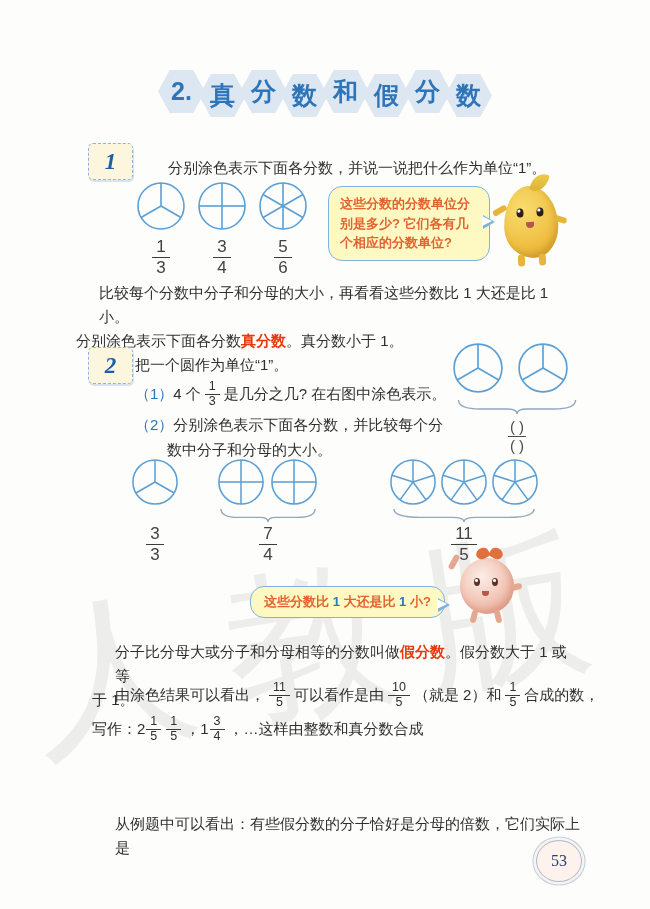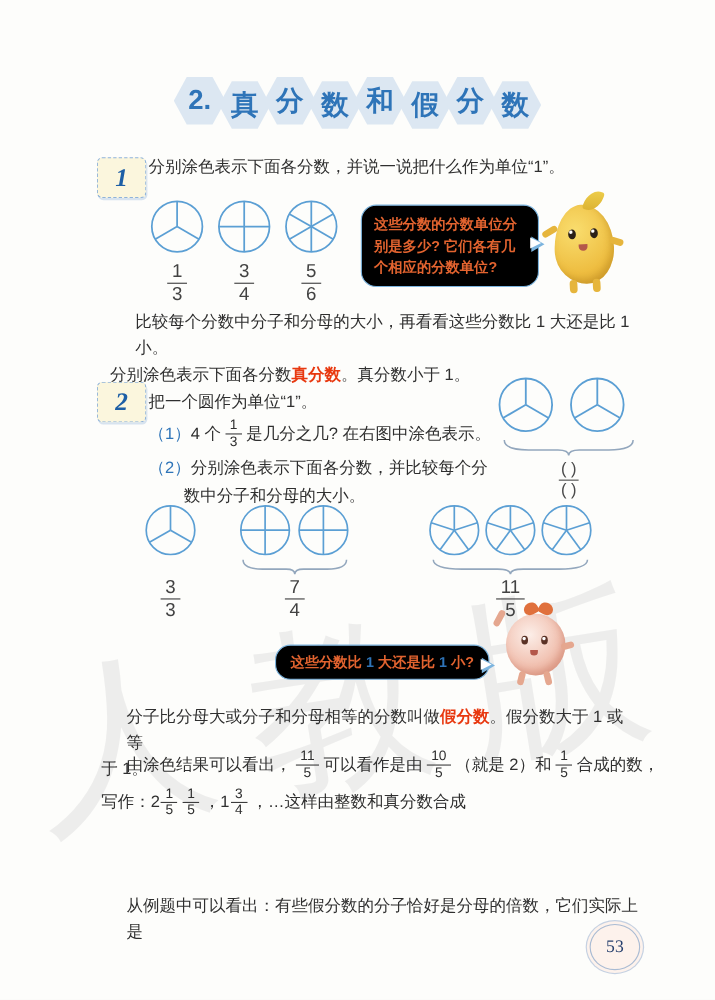--- a/index.html
+++ b/index.html
@@ -55,21 +55,21 @@
   .frac-sm { font-size:12.5px; line-height:1.05; }
   .frac-wrap { position:absolute; display:flex; justify-content:center; }
 
   
   .brace { position:absolute; }
   .brace svg { width:100%; height:100%; display:block; }
   .brace path { stroke:#93a7bd; stroke-width:1.4; fill:none; vector-effect:non-scaling-stroke; }
 
   
   .bubble {
-    position:absolute; background:#000000; border:1.6px solid #7cb4de;
+    position:absolute; background:#fef9c3; border:1.6px solid #7cb4de;
     border-radius:14px; color:#e2632f; font-weight:bold; font-size:13px;
     line-height:1.5; padding:7px 11px; z-index:3;
   }
   .bubble::before { content:''; position:absolute; right:-13px; top:38%;
     border:7px solid transparent; border-left:12px solid #7cb4de; }
   .bubble::after { content:''; position:absolute; right:-8px; top:40%;
     border:5.5px solid transparent; border-left:10px solid #fff; }
   .bubble .n { color:#2e74b8; }
 
   
@@ -129,21 +129,21 @@
     <span class="hex">真</span>
     <span class="hex">分</span>
     <span class="hex">数</span>
     <span class="hex">和</span>
     <span class="hex">假</span>
     <span class="hex">分</span>
     <span class="hex">数</span>
   </div>
 
   <div class="layer badge" style="left:88px;top:143px;">1</div>
-  <div class="layer" style="left:135px;top:142px;">分别涂色表示下面各分数，并说一说把什么作为单位“1”。</div>
+  <div class="layer" style="left:135px;top:159px;padding-left:33px;">分别涂色表示下面各分数，并说一说把什么作为单位“1”。</div>
 
   <div class="circ layer" style="left:136px;top:181px;width:50px;height:50px;">
       <svg viewBox="0 0 100 100">
         <circle cx="50" cy="50" r="46"></circle>
         <line x1="50" y1="50" x2="50.00" y2="4.00"></line>
         <line x1="50" y1="50" x2="10.16" y2="73.00"></line>
         <line x1="50" y1="50" x2="89.84" y2="73.00"></line>
       </svg>
     </div>
   <div class="circ layer" style="left:197px;top:181px;width:50px;height:50px;">
@@ -198,21 +198,21 @@
       <div class="eye" style="left:13px;top:22px;"></div>
       <div class="eye" style="left:33px;top:22px;"></div>
       <div class="mouth" style="left:22px;top:36px;"></div>
       <div class="limb" style="left:-11px;top:20px;width:15px;height:6px;transform:rotate(-28deg);"></div>
       <div class="limb" style="right:-9px;top:32px;width:13px;height:6px;transform:rotate(20deg);"></div>
       <div class="limb" style="left:12px;bottom:-8px;width:7px;height:12px;"></div>
       <div class="limb" style="right:14px;bottom:-8px;width:7px;height:12px;"></div>
     </div>
   </div>
 
-  <div class="layer para" style="left:100px;top:281px;">
+  <div class="layer para" style="left:76px;top:281px;">
     <div class="indent">比较每个分数中分子和分母的大小，再看看这些分数比 1 大还是比 1 小。</div>
     <div>
       <span>分别涂色表示下面各分数</span><span class="term">真分数</span><span>。真分数小于 1。</span>
     </div>
   </div>
 
   <div class="layer badge" style="left:88px;top:347px;">2</div>
   <div class="layer" style="left:135px;top:356px;">把一个圆作为单位“1”。</div>
 
   <div class="layer flexline" style="left:135px;top:377px;">

